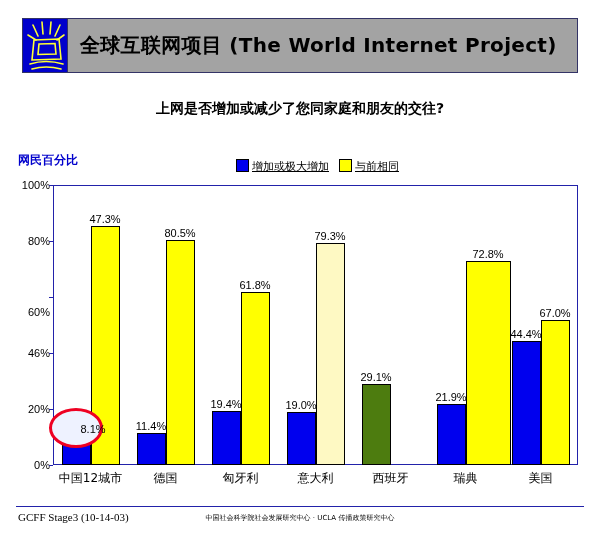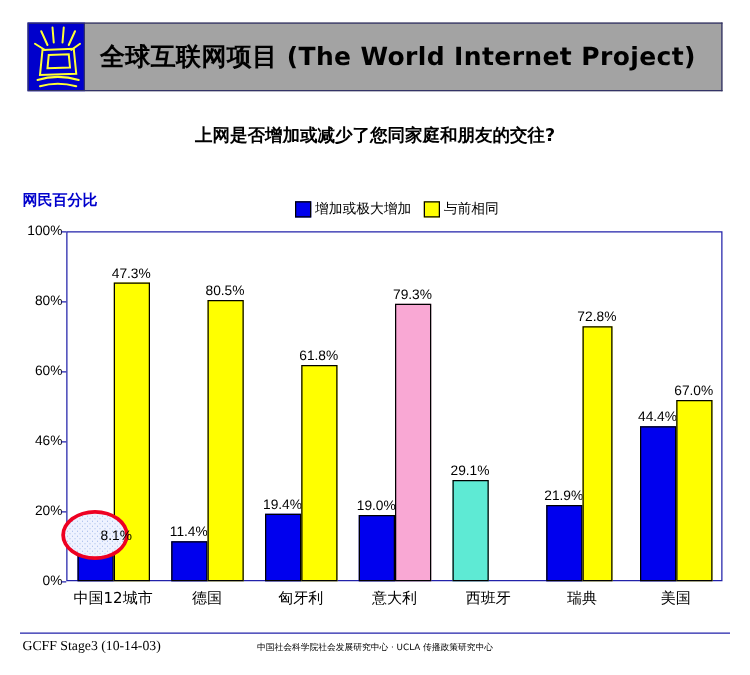--- a/index.html
+++ b/index.html
@@ -86,21 +86,21 @@
   #legend {
     position: absolute;
     left: 236px;
     top: 159px;
     display: flex;
     align-items: center;
     gap: 10px;
     font-size: 11px;
     font-family: "DejaVu Sans", "Liberation Sans", sans-serif;
   }
-  .legend-entry { display: flex; align-items: flex-end; gap: 3px; }
+  .legend-entry { display: flex; align-items: flex-start; gap: 3px; text-decoration: underline; }
   .legend-swatch {
     width: 13px; height: 13px;
     border: 1px solid #000000;
     box-sizing: border-box;
     display: block;
   }
   .legend-label { color: #000; white-space: nowrap; }
 
   
   #plot-wrap {
@@ -301,21 +301,21 @@
 
 <div id="plot-wrap">
   <div id="plot-frame"></div>
   <div id="yaxis-ticks">
       <span class="ytick" style="top: 280px;">0%</span>
       <span class="ytick-mark" style="top: 280px;"></span>
       <span class="ytick" style="top: 224px;">20%</span>
       <span class="ytick-mark" style="top: 224px;"></span>
       <span class="ytick" style="top: 168px;">46%</span>
       <span class="ytick-mark" style="top: 168px;"></span>
-      <span class="ytick" style="top: 112px;">60%</span>
+      <span class="ytick" style="top: 127px;">60%</span>
       <span class="ytick-mark" style="top: 112px;"></span>
       <span class="ytick" style="top: 56px;">80%</span>
       <span class="ytick-mark" style="top: 56px;"></span>
       <span class="ytick" style="top: 0px;">100%</span>
       <span class="ytick-mark" style="top: 0px;"></span>
     </div>
   <div id="bars-layer">
       <div class="bar-group" style="left: 8.5px; width: 58px;">
         <div class="bar blue" style="width: 29px; left: 0px; height: 22.68px; background: rgb(0, 0, 238);"></div>
         <div class="bar yellow" style="width: 29px; left: 29px; height: 238.84px; background: rgb(255, 255, 0);">
@@ -335,34 +335,34 @@
           <span class="bar-label">19.4%</span>
         </div>
         <div class="bar yellow" style="width: 29px; left: 29px; height: 173.04px; background: rgb(255, 255, 0);">
           <span class="bar-label">61.8%</span>
         </div>
       </div>
       <div class="bar-group" style="left: 233.5px; width: 58px;">
         <div class="bar blue" style="width: 29px; left: 0px; height: 53.2px; background: rgb(0, 0, 238);">
           <span class="bar-label">19.0%</span>
         </div>
-        <div class="bar yellow" style="width: 29px; left: 29px; height: 222.04px; background: #f9a8d4;">
+        <div class="bar yellow" style="width: 29px; left: 29px; height: 222.04px; background: #fef9c3;">
           <span class="bar-label">79.3%</span>
         </div>
       </div>
       <div class="bar-group" style="left: 308.5px; width: 58px;">
-        <div class="bar blue" style="width: 29px; left: 0px; height: 81.48px; background: #5eead4;">
+        <div class="bar blue" style="width: 29px; left: 0px; height: 81.48px; background: #4d7c0f;">
           <span class="bar-label">29.1%</span>
         </div>
       </div>
       <div class="bar-group" style="left: 383.5px; width: 58px;">
         <div class="bar blue" style="width: 29px; left: 0px; height: 61.32px; background: rgb(0, 0, 238);">
           <span class="bar-label">21.9%</span>
         </div>
-        <div class="bar yellow" style="width: 24px; left: 29px; height: 203.84px; background: rgb(255, 255, 0);">
+        <div class="bar yellow" style="width: 45px; left: 29px; height: 203.84px; background: rgb(255, 255, 0);">
           <span class="bar-label">72.8%</span>
         </div>
       </div>
       <div class="bar-group" style="left: 458.5px; width: 58px;">
         <div class="bar blue" style="width: 29px; left: 0px; height: 124.32px; background: rgb(0, 0, 238);">
           <span class="bar-label">44.4%</span>
         </div>
         <div class="bar yellow" style="width: 29px; left: 29px; height: 144.76px; background: rgb(255, 255, 0);">
           <span class="bar-label">67.0%</span>
         </div>

